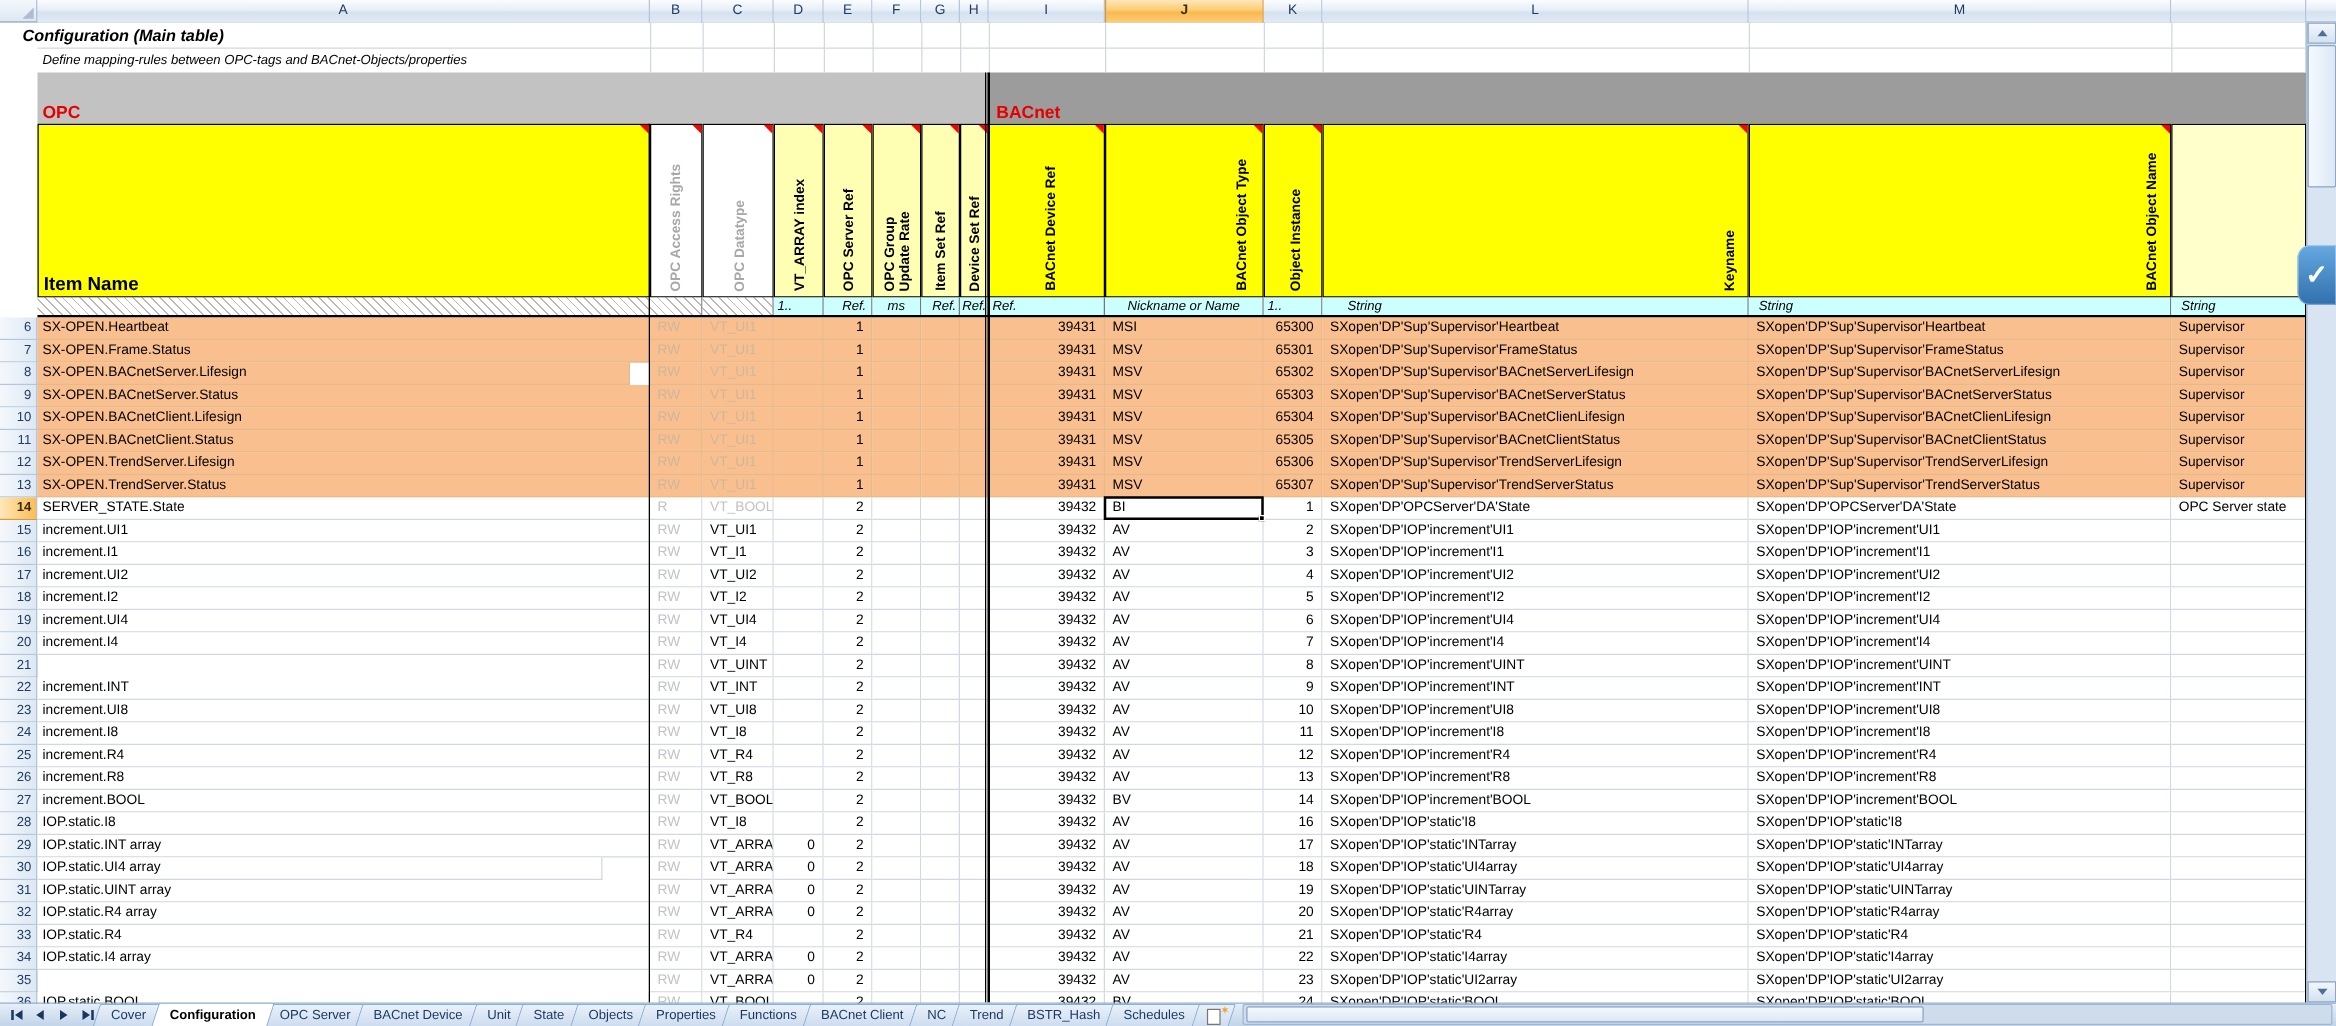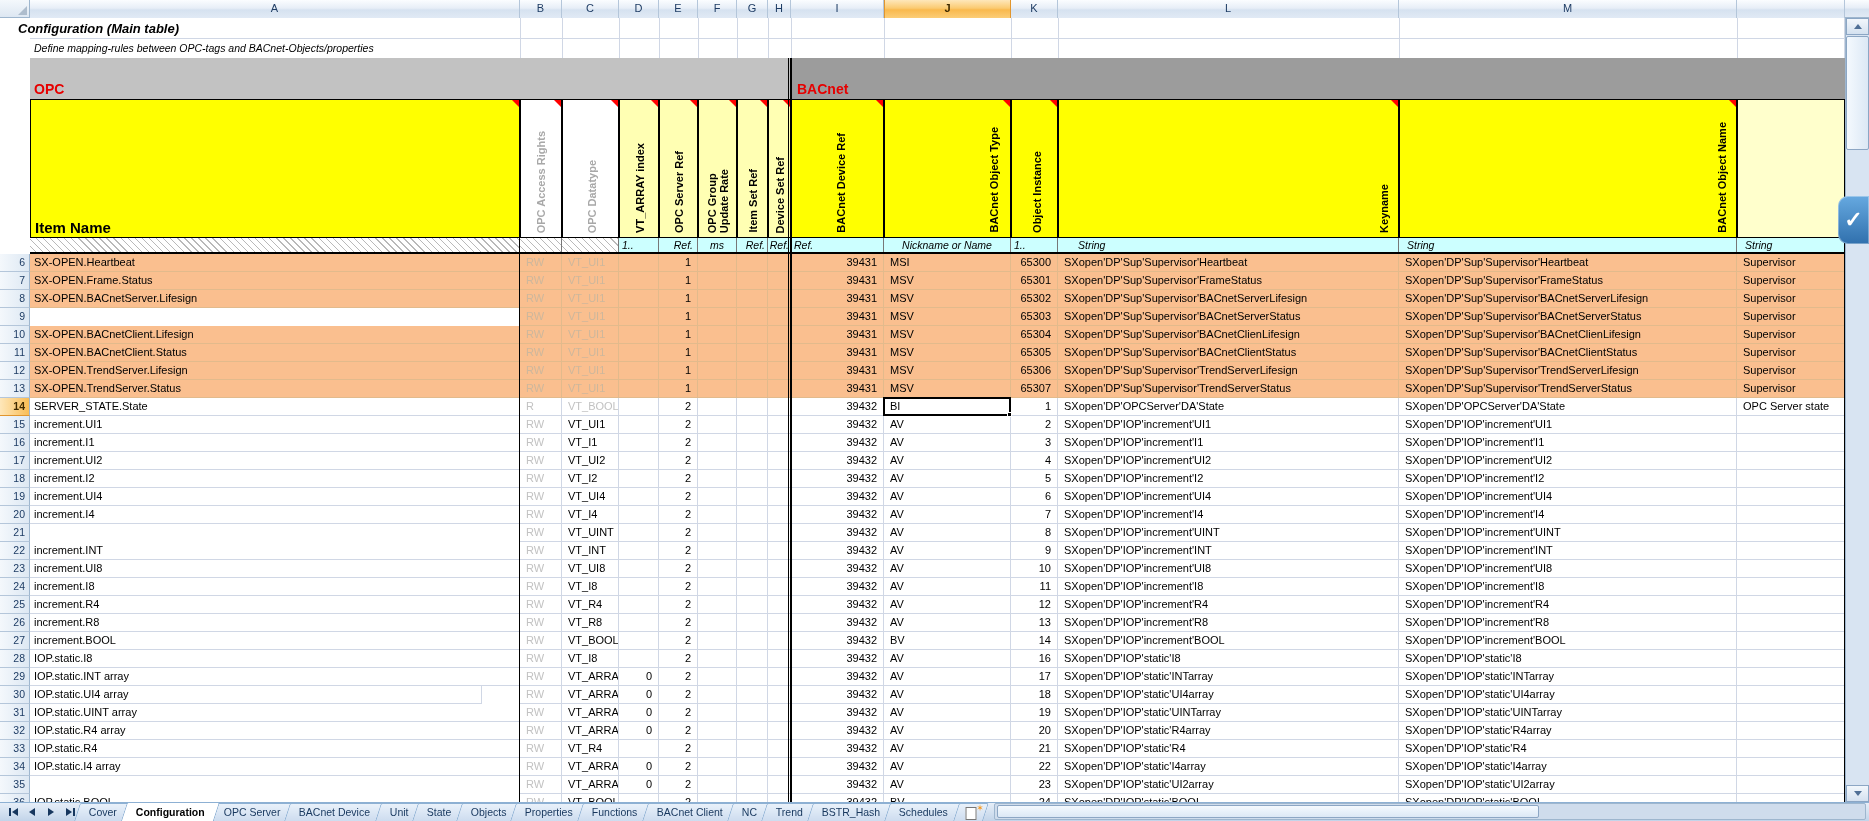--- a/index.html
+++ b/index.html
@@ -250,35 +250,36 @@
       <div class="abs dcell orange" style="left: 698px; top: 272px; width: 39px;"></div>
       <div class="abs dcell orange" style="left: 737px; top: 272px; width: 31px;"></div>
       <div class="abs dcell orange" style="left: 768px; top: 272px; width: 23px;"></div>
       <div class="abs dcell orange num" style="left: 791px; top: 272px; width: 93px;">39431</div>
       <div class="abs dcell orange" style="left: 884px; top: 272px; width: 127px;">MSV</div>
       <div class="abs dcell orange num" style="left: 1011px; top: 272px; width: 47px;">65301</div>
       <div class="abs dcell orange" style="left: 1058px; top: 272px; width: 341px;">SXopen'DP'Sup'Supervisor'FrameStatus</div>
       <div class="abs dcell orange" style="left: 1399px; top: 272px; width: 338px;">SXopen'DP'Sup'Supervisor'FrameStatus</div>
       <div class="abs dcell orange" style="left: 1737px; top: 272px; width: 108px;">Supervisor</div>
       <div class="abs rowhdr" style="top: 290px;">8</div>
-      <div class="abs dcell orange first" style="left: 30px; top: 290px; width: 564px;">SX-OPEN.BACnetServer.Lifesign</div>
+      <div class="abs dcell orange first" style="left: 30px; top: 290px; width: 474px;">SX-OPEN.BACnetServer.Lifesign</div>
       <div class="abs dcell orange muted" style="left: 520px; top: 290px; width: 42px;">RW</div>
       <div class="abs dcell orange muted" style="left: 562px; top: 290px; width: 57px;">VT_UI1</div>
       <div class="abs dcell orange num" style="left: 619px; top: 290px; width: 40px;"></div>
       <div class="abs dcell orange num" style="left: 659px; top: 290px; width: 39px;">1</div>
       <div class="abs dcell orange" style="left: 698px; top: 290px; width: 39px;"></div>
       <div class="abs dcell orange" style="left: 737px; top: 290px; width: 31px;"></div>
       <div class="abs dcell orange" style="left: 768px; top: 290px; width: 23px;"></div>
       <div class="abs dcell orange num" style="left: 791px; top: 290px; width: 93px;">39431</div>
       <div class="abs dcell orange" style="left: 884px; top: 290px; width: 127px;">MSV</div>
       <div class="abs dcell orange num" style="left: 1011px; top: 290px; width: 47px;">65302</div>
       <div class="abs dcell orange" style="left: 1058px; top: 290px; width: 341px;">SXopen'DP'Sup'Supervisor'BACnetServerLifesign</div>
       <div class="abs dcell orange" style="left: 1399px; top: 290px; width: 338px;">SXopen'DP'Sup'Supervisor'BACnetServerLifesign</div>
       <div class="abs dcell orange" style="left: 1737px; top: 290px; width: 108px;">Supervisor</div>
       <div class="abs rowhdr" style="top: 308px;">9</div>
+      <div class="abs dcell orange first" style="left: 30px; top: 308px; width: 490px;">SX-OPEN.BACnetServer.Status</div>
       <div class="abs dcell orange muted" style="left: 520px; top: 308px; width: 42px;">RW</div>
       <div class="abs dcell orange muted" style="left: 562px; top: 308px; width: 57px;">VT_UI1</div>
       <div class="abs dcell orange num" style="left: 619px; top: 308px; width: 40px;"></div>
       <div class="abs dcell orange num" style="left: 659px; top: 308px; width: 39px;">1</div>
       <div class="abs dcell orange" style="left: 698px; top: 308px; width: 39px;"></div>
       <div class="abs dcell orange" style="left: 737px; top: 308px; width: 31px;"></div>
       <div class="abs dcell orange" style="left: 768px; top: 308px; width: 23px;"></div>
       <div class="abs dcell orange num" style="left: 791px; top: 308px; width: 93px;">39431</div>
       <div class="abs dcell orange" style="left: 884px; top: 308px; width: 127px;">MSV</div>
       <div class="abs dcell orange num" style="left: 1011px; top: 308px; width: 47px;">65303</div>

